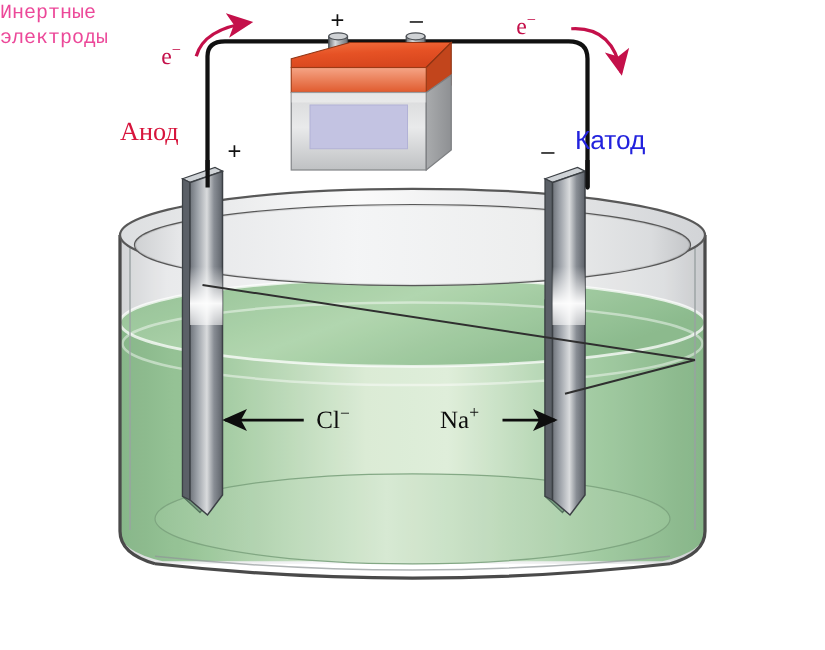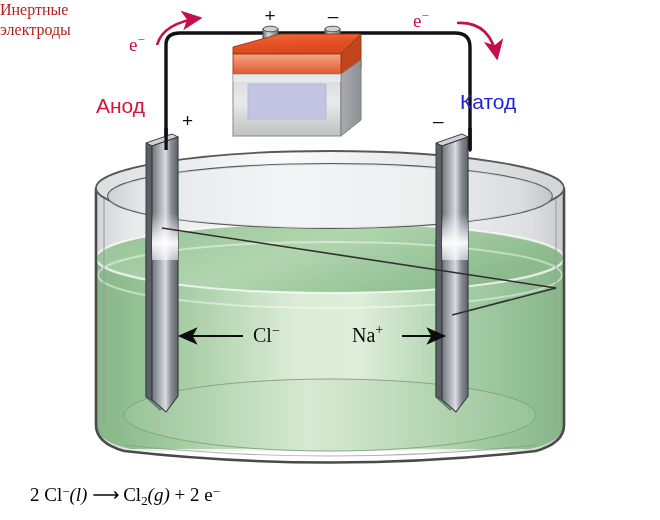--- a/index.html
+++ b/index.html
@@ -29,36 +29,36 @@
   .txt {
     position: absolute;
     white-space: nowrap;
     line-height: 1;
   }
   .lbl-anode {
     left: 96px;
     top: 95px;
     font-size: 21px;
     color: #d7143c;
-    font-family: Liberation Sans, sans-serif;
+    font-family: Liberation Serif, serif;
   }
   .lbl-cathode {
     left: 460px;
-    top: 91px;
+    top: 102px;
     font-size: 21px;
     color: #2222dd;
     font-family: "Liberation Sans", sans-serif;
   }
   .lbl-electrodes {
     left: 556px;
     top: 270px;
     font-size: 16px;
-    color: #b91c1c;
+    color: #ec4899;
     line-height: 1.25;
-    font-family: Liberation Serif, serif;
+    font-family: Liberation Mono, monospace;
     white-space: normal;
     width: 105px;
   }
   .eq {
     position: absolute;
     font-family: "Liberation Serif", serif;
     font-size: 19px;
     color: #000000;
     white-space: nowrap;
   }
@@ -306,18 +306,15 @@
 
   <div class="txt lbl-anode">Анод</div>
 
   <div class="txt lbl-cathode">Катод</div>
 
   <div class="lbl-electrodes">
     <span>Инертные</span><br>
     <span>электроды</span>
   </div>
 
-  <div class="eq eq-left">
-    <span>2</span>&nbsp;<span>Cl</span><sup>−</sup><i>(<i>l</i>)</i>&nbsp;<span class="arrowtxt">⟶</span>&nbsp;<span>Cl</span><sub>2</sub><i>(<i>g</i>)</i>&nbsp;<span>+</span>&nbsp;<span>2</span>&nbsp;<span>e</span><sup>−</sup>
-  </div>
 
 
 </div>
 
 </body></html>

